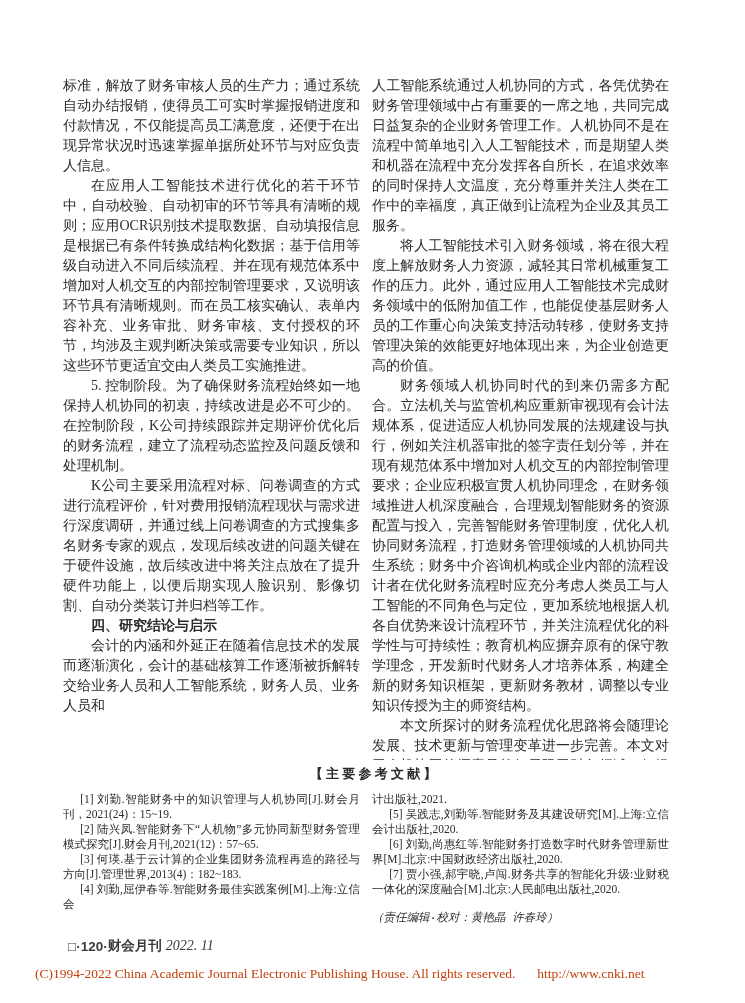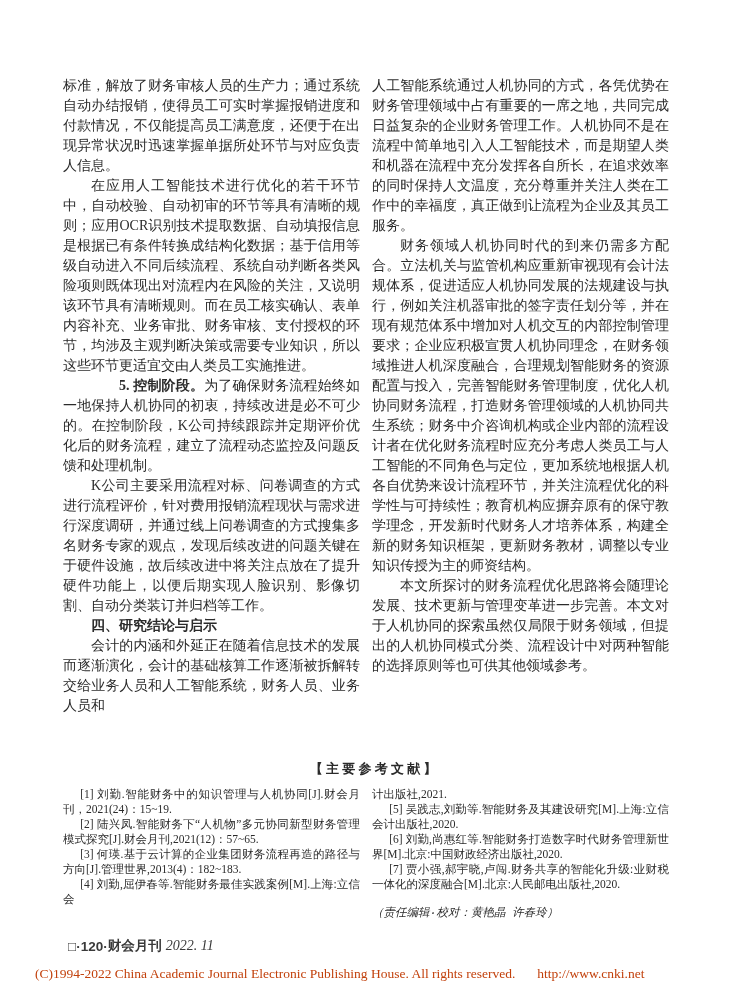--- a/index.html
+++ b/index.html
@@ -20,23 +20,24 @@
   .columns { display:flex; gap:12px; }
   .col { width:297px; }
   .main-text { height:684px; overflow:hidden; }
   .main-text p {
     font-size:14px;
     line-height:20px;
     text-align:justify;
     text-justify:inter-character;
   }
   .indent { text-indent:2em; }
-  .bold { font-weight:bold;margin-left:28px; }
+  .bold { font-weight:normal; }
   .sec-heading { font-weight:bold; }
   .refs-heading {
+    margin-top:5px;
     text-align:center;
     font-weight:bold;
     font-size:13px;
   }
   .refs { margin-top:9px; }
   .refs p {
     font-size:11.5px;
     line-height:15px;
     text-align:justify;
     text-justify:inter-character;
@@ -80,28 +81,29 @@
 </head>
 <body>
 
 <div class="page">
 
   <div class="content">
 
     <div class="columns main-text">
       <div class="col">
         <p>标准，解放了财务审核人员的生产力；通过系统自动办结报销，使得员工可实时掌握报销进度和付款情况，不仅能提高员工满意度，还便于在出现异常状况时迅速掌握单据所处环节与对应负责人信息。</p>
-        <p class="indent">在应用人工智能技术进行优化的若干环节中，自动校验、自动初审的环节等具有清晰的规则；应用OCR识别技术提取数据、自动填报信息是根据已有条件转换成结构化数据；基于信用等级自动进入不同后续流程、系统自动判断各类风险项则既体现出对流程内在风险的关注，又说明该环节具有清晰规则。而在员工核实确认、表单内容补充、业务审批、财务审核、支付授权的环节，均涉及主观判断决策或需要专业知识，所以这些环节更适宜交由人类员工实施推进。</p>
+        <p class="indent">在应用人工智能技术进行优化的若干环节中，自动校验、自动初审的环节等具有清晰的规则；应用OCR识别技术提取数据、自动填报信息是根据已有条件转换成结构化数据；基于信用等级自动进入不同后续流程、并在现有规范体系中增加对人机交互的内部控制管理要求，又说明该环节具有清晰规则。而在员工核实确认、表单内容补充、业务审批、财务审核、支付授权的环节，均涉及主观判断决策或需要专业知识，所以这些环节更适宜交由人类员工实施推进。</p>
         <p class="indent"><span class="bold">5. 控制阶段。</span><span>为了确保财务流程始终如一地保持人机协同的初衷，持续改进是必不可少的。在控制阶段，K公司持续跟踪并定期评价优化后的财务流程，建立了流程动态监控及问题反馈和处理机制。</span></p>
         <p class="indent">K公司主要采用流程对标、问卷调查的方式进行流程评价，针对费用报销流程现状与需求进行深度调研，并通过线上问卷调查的方式搜集多名财务专家的观点，发现后续改进的问题关键在于硬件设施，故后续改进中将关注点放在了提升硬件功能上，以便后期实现人脸识别、影像切割、自动分类装订并归档等工作。</p>
         <p class="indent sec-heading">四、研究结论与启示</p>
         <p class="indent">会计的内涵和外延正在随着信息技术的发展而逐渐演化，会计的基础核算工作逐渐被拆解转交给业务人员和人工智能系统，财务人员、业务人员和</p>
       </div>
       <div class="col">
         <p>人工智能系统通过人机协同的方式，各凭优势在财务管理领域中占有重要的一席之地，共同完成日益复杂的企业财务管理工作。人机协同不是在流程中简单地引入人工智能技术，而是期望人类和机器在流程中充分发挥各自所长，在追求效率的同时保持人文温度，充分尊重并关注人类在工作中的幸福度，真正做到让流程为企业及其员工服务。</p>
+        <p class="indent">将人工智能技术引入财务领域，将在很大程度上解放财务人力资源，减轻其日常机械重复工作的压力。此外，通过应用人工智能技术完成财务领域中的低附加值工作，也能促使基层财务人员的工作重心向决策支持活动转移，使财务支持管理决策的效能更好地体现出来，为企业创造更高的价值。</p>
         <p class="indent">财务领域人机协同时代的到来仍需多方配合。立法机关与监管机构应重新审视现有会计法规体系，促进适应人机协同发展的法规建设与执行，例如关注机器审批的签字责任划分等，并在现有规范体系中增加对人机交互的内部控制管理要求；企业应积极宣贯人机协同理念，在财务领域推进人机深度融合，合理规划智能财务的资源配置与投入，完善智能财务管理制度，优化人机协同财务流程，打造财务管理领域的人机协同共生系统；财务中介咨询机构或企业内部的流程设计者在优化财务流程时应充分考虑人类员工与人工智能的不同角色与定位，更加系统地根据人机各自优势来设计流程环节，并关注流程优化的科学性与可持续性；教育机构应摒弃原有的保守教学理念，开发新时代财务人才培养体系，构建全新的财务知识框架，更新财务教材，调整以专业知识传授为主的师资结构。</p>
         <p class="indent">本文所探讨的财务流程优化思路将会随理论发展、技术更新与管理变革进一步完善。本文对于人机协同的探索虽然仅局限于财务领域，但提出的人机协同模式分类、流程设计中对两种智能的选择原则等也可供其他领域参考。</p>
       </div>
     </div>
 
     <div class="refs-heading">【 主 要 参 考 文 献 】</div>
 
     <div class="columns refs">
       <div class="col">
         <p class="indent">[1] 刘勤.智能财务中的知识管理与人机协同[J].财会月刊，2021(24)：15~19.</p>

